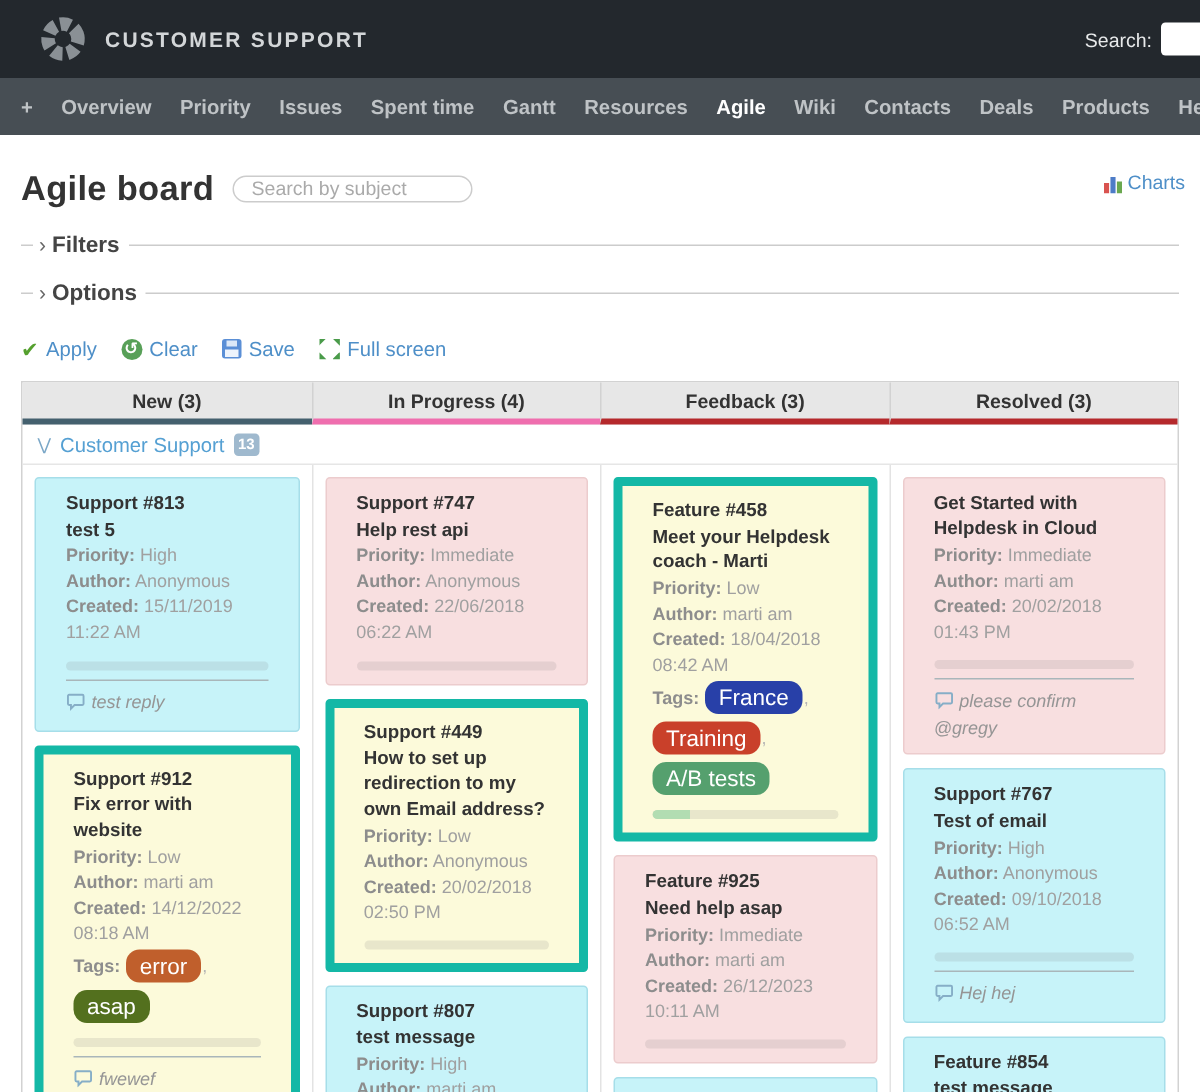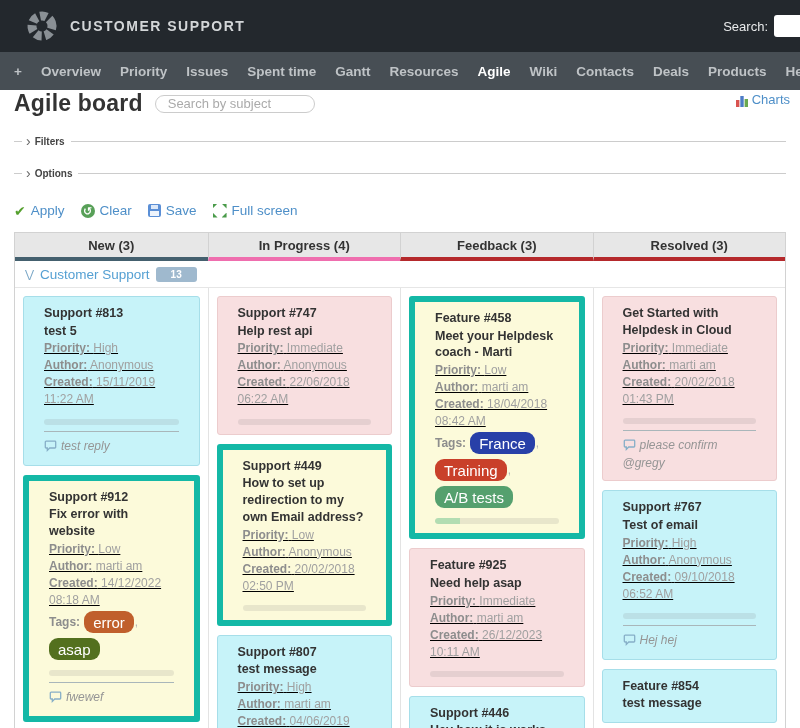--- a/index.html
+++ b/index.html
@@ -18,34 +18,34 @@
 
   
   .navbar { height:38px; background:#474e54; display:flex; align-items:center;
             padding:0 0 0 14px; white-space:nowrap; overflow:hidden; }
   .nav-item { color:#bfc3c6; font-size:13.5px; font-weight:bold; margin-right:19px;
               text-decoration:none; cursor:pointer; flex:0 0 auto; }
   .nav-item.active { color:#ffffff; }
 
   
   .content { padding:0 14px; }
-  .page-head { display:flex; align-items:center; position:relative; }
+  .page-head { display:flex; align-items:center; margin-top:22px; position:relative; }
   .page-title { font-size:23px; color:#333; font-weight:bold; letter-spacing:0.2px; }
   .subject-search { margin-left:12px; width:160px; height:18px; border:1px solid #ccc;
                     border-radius:14px; padding:0 12px; font-size:13px; color:#555;
                     outline:none; }
   .subject-search::placeholder { color:#aaa; }
   .charts-link { position:absolute; right:-4px; top:2px; color:#4e8fc8; font-size:13px;
                  text-decoration:none; display:flex; align-items:flex-end; gap:3px; cursor:pointer; }
 
   
   .collapse-row { display:flex; align-items:center; margin-top:16px; height:16px; }
   .collapse-row .pre-line { width:8px; border-top:1px solid #ccc; margin-right:4px; }
   .collapse-arrow { color:#666; font-size:14px; margin-right:4px; line-height:1; cursor:pointer; }
-  .collapse-label { font-size:10px; font-weight:bold; color:#444; margin-right:6px; cursor:pointer; }
+  .collapse-label { font-size:15px; font-weight:bold; color:#444; margin-right:6px; cursor:pointer; }
   .collapse-row .post-line { flex:1; border-top:1px solid #ccc; }
 
   
   .toolbar { display:flex; align-items:center; gap:16px; margin-top:22px; }
   .tool-btn { display:flex; align-items:center; gap:5px; color:#4e8fc8; font-size:13.5px;
               text-decoration:none; cursor:pointer; }
   .icn { display:inline-block; line-height:1; }
   .check-icon { color:#55a02e; font-size:14px; font-weight:bold; }
   .clear-icon { width:14px; height:14px; background:#58a058; border-radius:50%; color:#fff;
                 font-size:11px; text-align:center; line-height:14px; font-weight:bold; }
@@ -63,32 +63,32 @@
   .board { margin-top:14px; border:1px solid #d2d2d2; background:#fff; }
   .board-header { display:grid; grid-template-columns:repeat(4,1fr); background:#e7e7e7; }
   .board-col-head { text-align:center; font-size:13px; font-weight:bold; color:#333;
                     padding:5px 0 4px; border-bottom:4px solid transparent;
                     border-left:1px solid #d2d2d2; cursor:pointer; }
   .board-col-head:first-child { border-left:none; }
   .swimlane { padding:6px 10px 5px; border-bottom:1px solid #e6e6e6; display:flex; align-items:center; gap:6px; }
   .swimlane-arrow { color:#7aa7c7; font-size:11px; cursor:pointer; }
   .swimlane-link { color:#55a0d3; font-size:13.5px; text-decoration:none; cursor:pointer; }
   .swimlane-count { background:#9fb9ce; color:#fff; font-size:10px; font-weight:bold;
-                    border-radius:3px; padding:2px 15px; }
+                    border-radius:3px; padding:2px 3px; }
   .cards-row { display:grid; grid-template-columns:repeat(4,1fr); min-height:448px; }
   .card-col { border-left:1px solid #e3e3e3; padding:8px 8px; }
   .card-col:first-child { border-left:none; }
 
   .card { border-radius:3px; padding:8px 20px 9px; margin-bottom:9px; font-size:12px; cursor:pointer; }
   .card-cyan   { background:#c7f3f9; border:1px solid #a6dee9; }
   .card-yellow { background:#fcfada; border:6px solid #14b8a6; }
   .card-pink   { background:#f8dfe0; border:1px solid #eccccd; }
   .card-id { font-size:12.5px; font-weight:bold; color:#333; line-height:1.4; }
   .card-subject { font-size:12.5px; font-weight:bold; color:#333; line-height:1.35; margin-bottom:1px; }
-  .card-field { line-height:1.42;text-decoration:underline; }
+  .card-field { line-height:1.42; }
   .card-field .fl { font-weight:bold; color:#8d8d8d; }
   .card-field .fv { color:#a0a0a0; }
   .tags-line { display:flex; flex-wrap:wrap; align-items:center; row-gap:5px; margin-top:2px; }
   .tags-line .fl { font-weight:bold; color:#8d8d8d; margin-right:4px; }
   .tag-pill { color:#fff; font-size:15px; border-radius:9px; padding:2.5px 9px; }
   .tag-comma { color:#b5b5b5; margin:0 3px 0 1px; }
   .progress-track { height:6px; background:rgba(120,120,120,0.15); border-radius:3px;
                     margin-top:10px; overflow:hidden; }
   .progress-fill { height:100%; background:#b2ddb2; border-radius:3px 0 0 3px; }
   .card-divider { border-top:1px solid #a9b6ba; margin-top:6px; }

